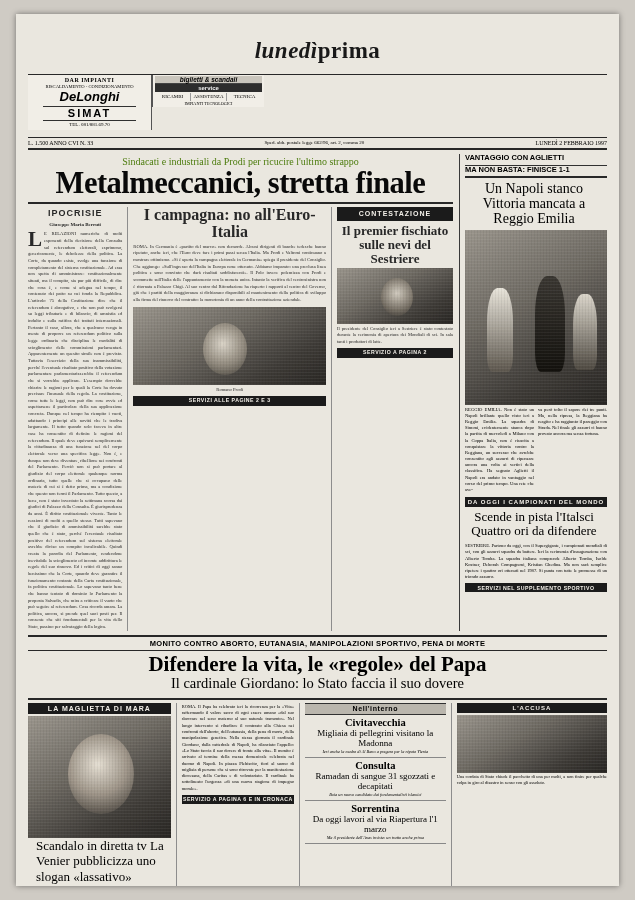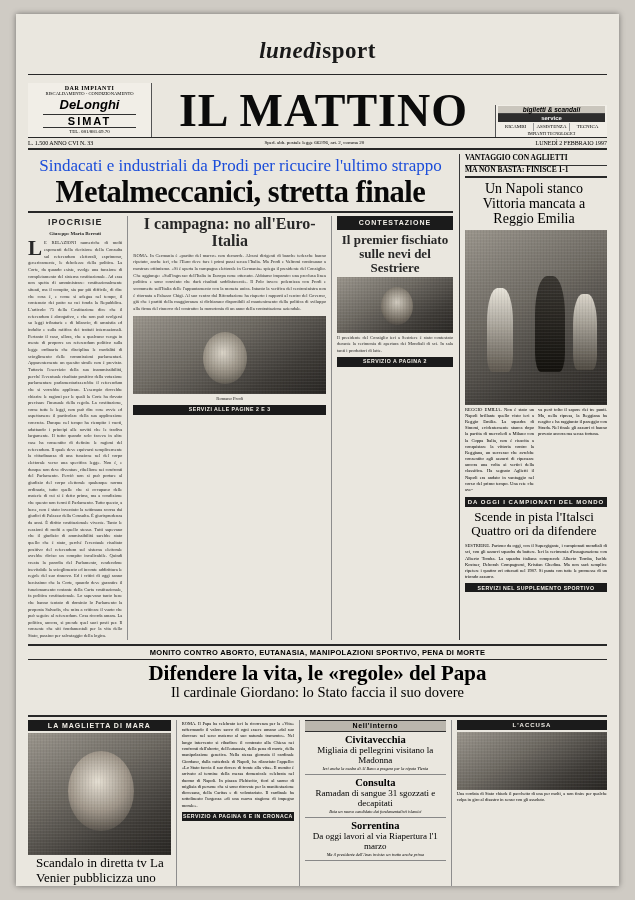--- a/index.html
+++ b/index.html
@@ -40,21 +40,21 @@
     letter-spacing: 0.5px;
     padding-top: 24px;
     color: #1b1b1b;
   }
   .kicker .sport {
     font-style: normal;
     font-weight: bold;
   }
   .masthead {
     display: flex;
-    align-items: flex-end;
+    align-items: flex-start;
     margin: 10px 12px 0 12px;
     border-top: 1px solid #2a2a2a;
     border-bottom: 1px solid #2a2a2a;
     height: 62px;
   }
   .ad-box {
     width: 124px;
     border-right: 1px solid #555;
     padding: 2px 3px;
     box-sizing: border-box;
@@ -147,24 +147,24 @@
     margin: 4px 12px 0 12px;
   }
   .left-main { width: 425px; }
   .right-col {
     width: 152px;
     margin-left: 6px;
     border-left: 1px solid #3a3a3a;
     padding-left: 5px;
   }
   .subhead {
-    font-size: 17px;
+    font-size: 10px;
     text-align: center;
     padding: 2px 0 1px 0;
-    color: #1d4ed8;
+    color: #4d7c0f;
   }
   .headline {
     font-family: "Liberation Serif", serif;
     font-weight: bold;
     font-size: 30.5px;
     text-align: center;
     letter-spacing: -0.5px;
     line-height: 1.02;
     padding-bottom: 3px;
     border-bottom: 2px solid #2a2a2a;
@@ -247,21 +247,21 @@
     font-family: "Liberation Sans", sans-serif;
     font-size: 5.2px;
     font-weight: bold;
     letter-spacing: .5px;
     text-align: center;
     padding: 1.5px 0;
     margin-top: 3px;
   }
   
   .rc-head {
-    font-family: Liberation Serif, serif;
+    font-family: Liberation Sans, sans-serif;
     font-size: 7.5px;
     font-weight: bold;
     line-height: 1.15;
     text-align: left;
     border-bottom: 1px solid #333;
     padding-bottom: 2px;
   }
   .rc-title {
     font-family: "Liberation Serif", serif;
     font-weight: normal;
@@ -288,21 +288,21 @@
   }
   .papa-h {
     font-family: "Liberation Serif", serif;
     font-weight: bold;
     font-size: 21px;
     padding: 2px 0 0 0;
     line-height: 1.05;
   }
   .papa-sub {
     font-size: 14.5px;
-    padding-bottom: 14px;
+    padding-bottom: 6px;
     border-bottom: 2px solid #2a2a2a;
   }
   .lower {
     display: flex;
     margin: 3px 12px 0 12px;
   }
   .low-a { width: 150px; padding-right: 5px; border-right:1px solid #8d8d8d;}
   .low-b { width: 118px; padding: 0 5px; border-right:1px solid #8d8d8d;}
   .low-c { width: 148px; padding: 0 5px; border-right:1px solid #8d8d8d;}
   .low-d { width: 158px; padding-left: 5px;}
@@ -353,33 +353,30 @@
     border-radius: 50%;
   }
 </style>
 </head>
 <body>
 
 <div class="page">
   <div class="paper">
 
     <div class="kicker">
-      <span>lunedì</span><span class="sport">sport</span>
+      <span>lunedì</span><span class="sport">prima</span>
     </div>
 
     <div class="masthead">
       <div class="ad-box">
         <div class="l1">DAR IMPIANTI</div>
         <div class="l2">RISCALDAMENTO - CONDIZIONAMENTO</div>
         <div class="brand">DeLonghi</div>
         <div class="brand2">SIMAT</div>
         <div class="tel">TEL. 081/881.69.70</div>
-      </div>
-      <div class="title-wrap">
-        <div class="title">IL MATTINO</div>
       </div>
       <div class="promo-box">
         <div class="promo-top">biglietti &amp; scandali</div>
         <div class="logo-dark">service</div>
         <div class="promo-grid">
           <div>RICAMBI</div>
           <div>ASSISTENZA</div>
           <div>TECNICA</div>
         </div>
         <div class="tiny">IMPIANTI TECNOLOGICI</div>

